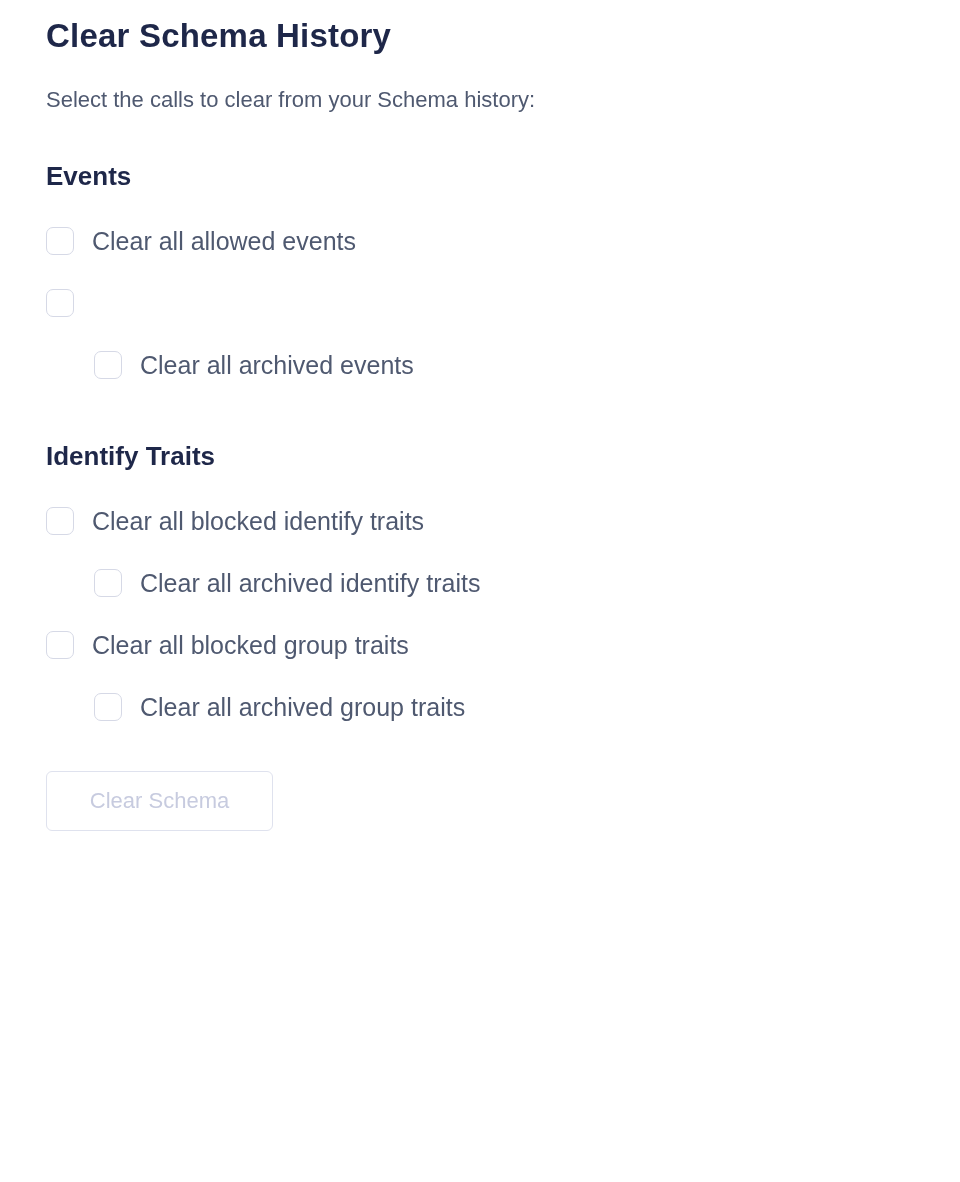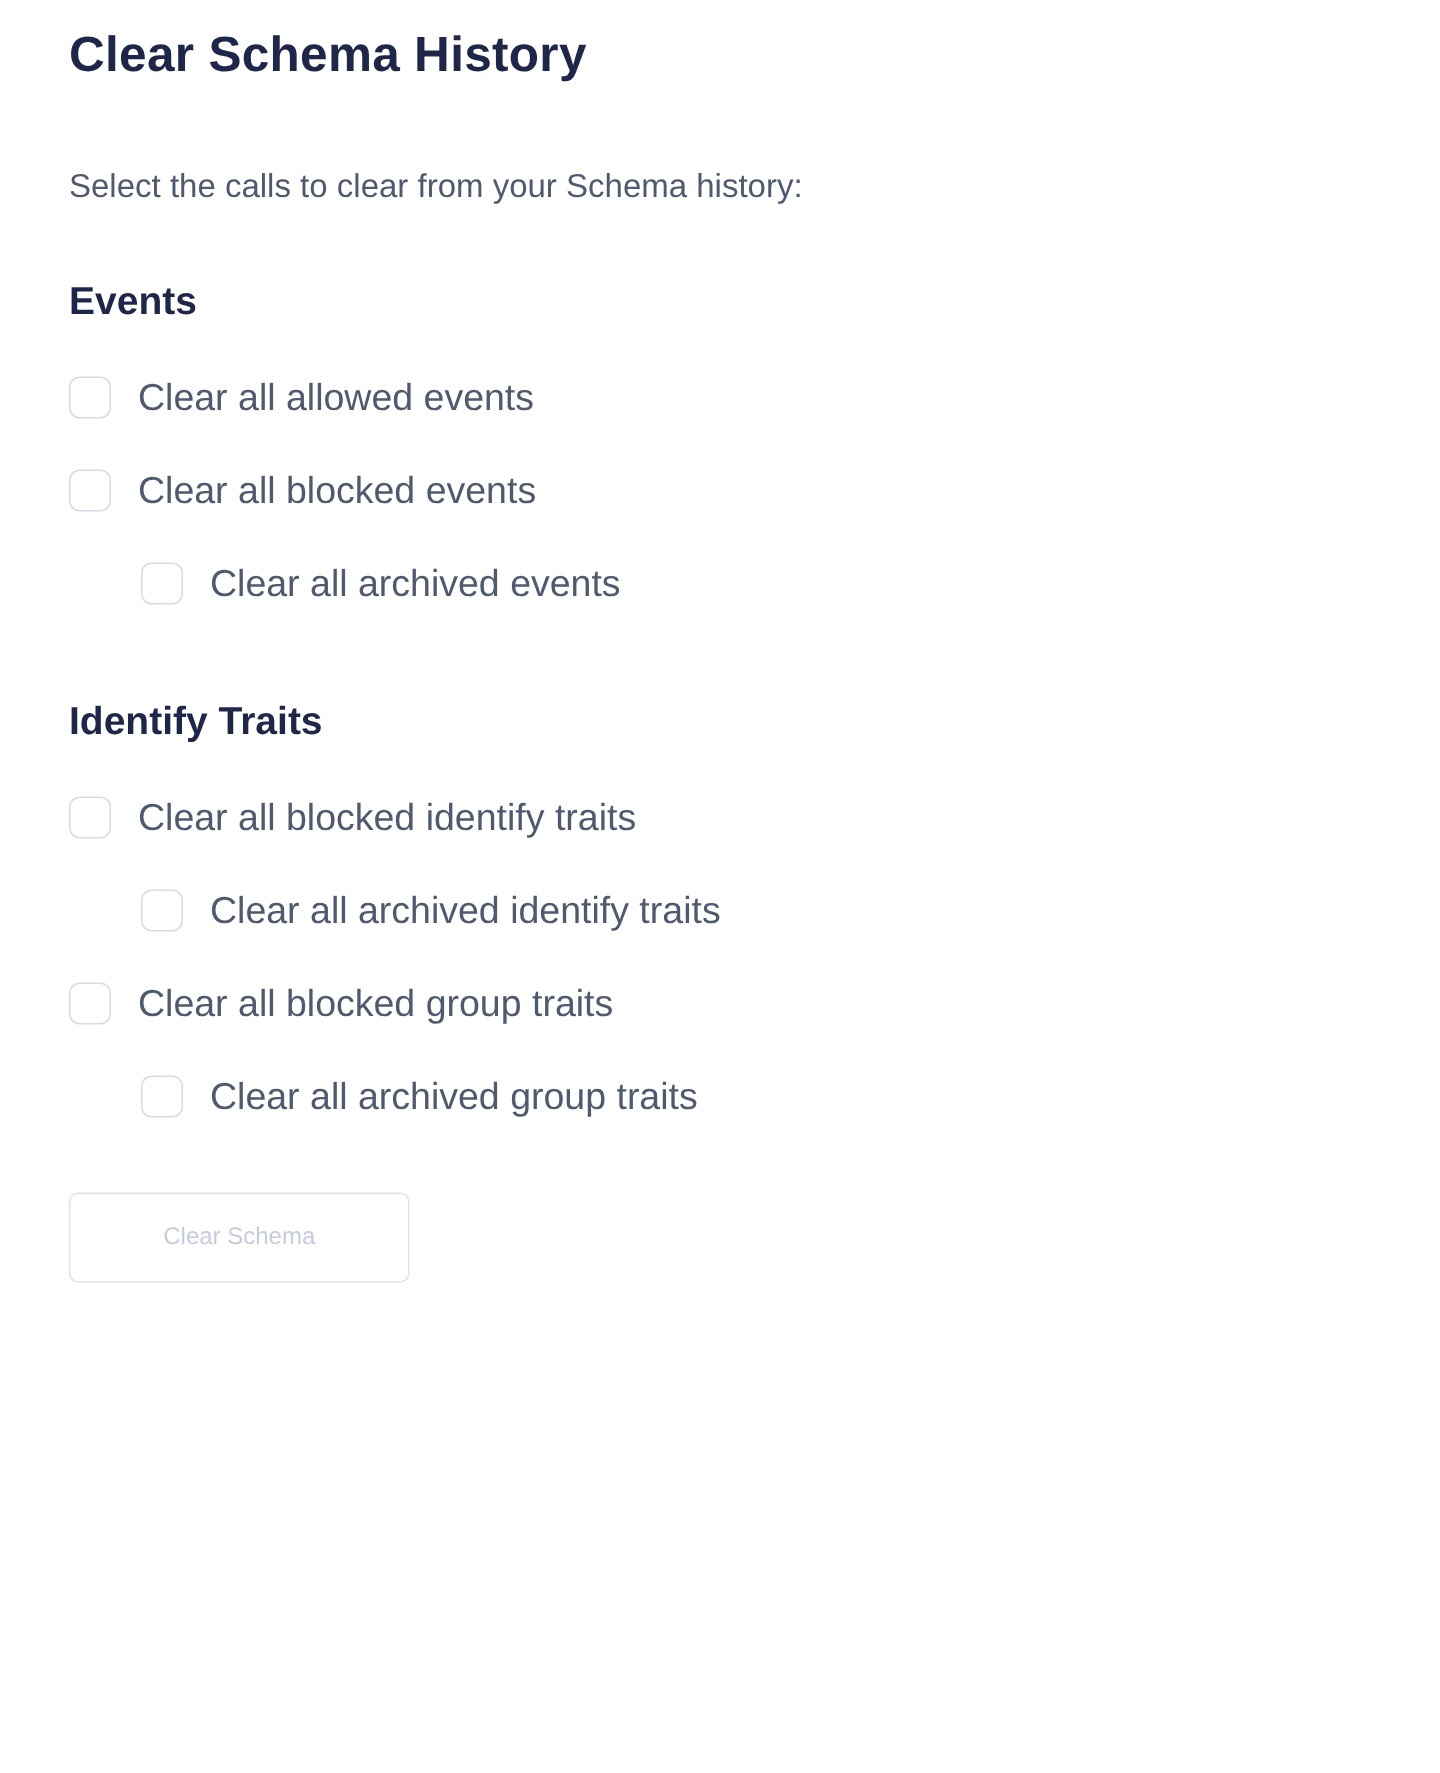--- a/index.html
+++ b/index.html
@@ -25,21 +25,21 @@
     letter-spacing: 0.2px;
   }
   .desc {
     margin: 0;
     font-size: 22px;
     line-height: 29px;
     font-weight: 400;
     color: #4f5970;
   }
   .desc.first { margin-top: 45px; }
-  .desc.second { margin-top: 51px; }
+  .desc.second { margin-top: 27px; }
   .section-heading {
     margin: 61px 0 0 0;
     font-size: 26px;
     line-height: 33px;
     font-weight: 700;
     color: #1e2749;
   }
   .section-heading.first { margin-top: 46px; }
   .row {
     display: flex;
@@ -69,21 +69,21 @@
     display: block;
     margin-top: 50px;
     width: 227px;
     height: 60px;
     box-sizing: border-box;
     background: #ffffff;
     border: 1px solid #dfe2ee;
     border-radius: 6px;
     color: #c7cbdf;
     font-family: "Liberation Sans", "DejaVu Sans", sans-serif;
-    font-size: 16px;
+    font-size: 22px;
     font-weight: 400;
     text-align: center;
   }
 </style>
 </head>
 <body>
 
 <div class="page">
 
   <h1 class="page-title">Clear Schema History</h1>
@@ -94,21 +94,20 @@
   <section>
     <h2 class="section-heading first">Events</h2>
 
     <label class="row">
       <span class="checkbox" role="checkbox" aria-checked="false"></span>
       <span class="row-label">Clear all allowed events</span>
     </label>
 
     <label class="row">
       <span class="checkbox" role="checkbox" aria-checked="false"></span>
-      <span class="row-label">Clear all blocked events</span>
     </label>
 
     <label class="row indent">
       <span class="checkbox" role="checkbox" aria-checked="false"></span>
       <span class="row-label">Clear all archived events</span>
     </label>
   </section>
 
   <section>
     <h2 class="section-heading">Identify Traits</h2>

